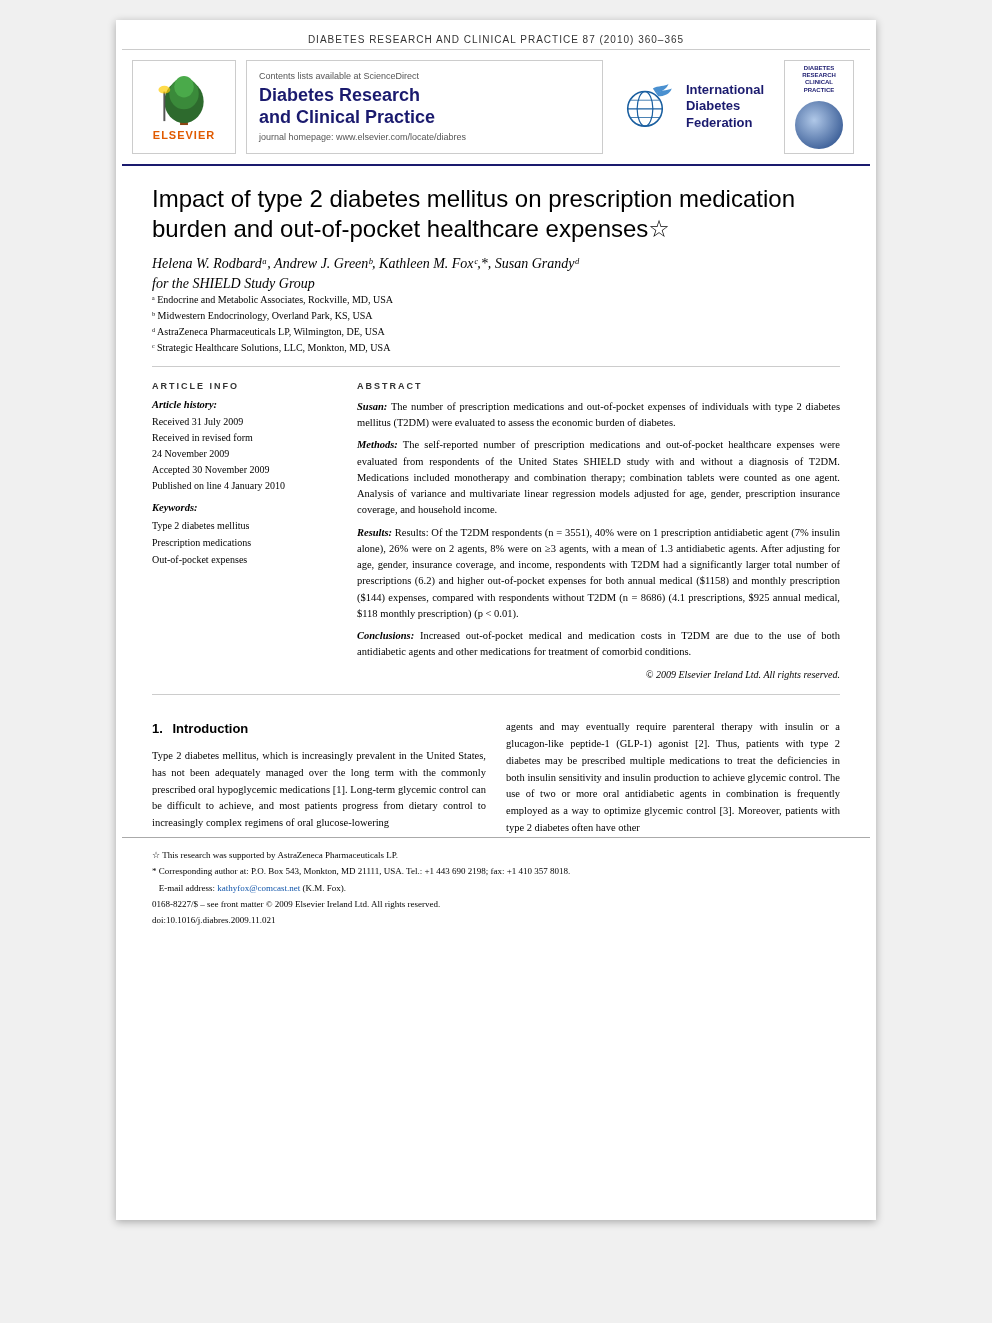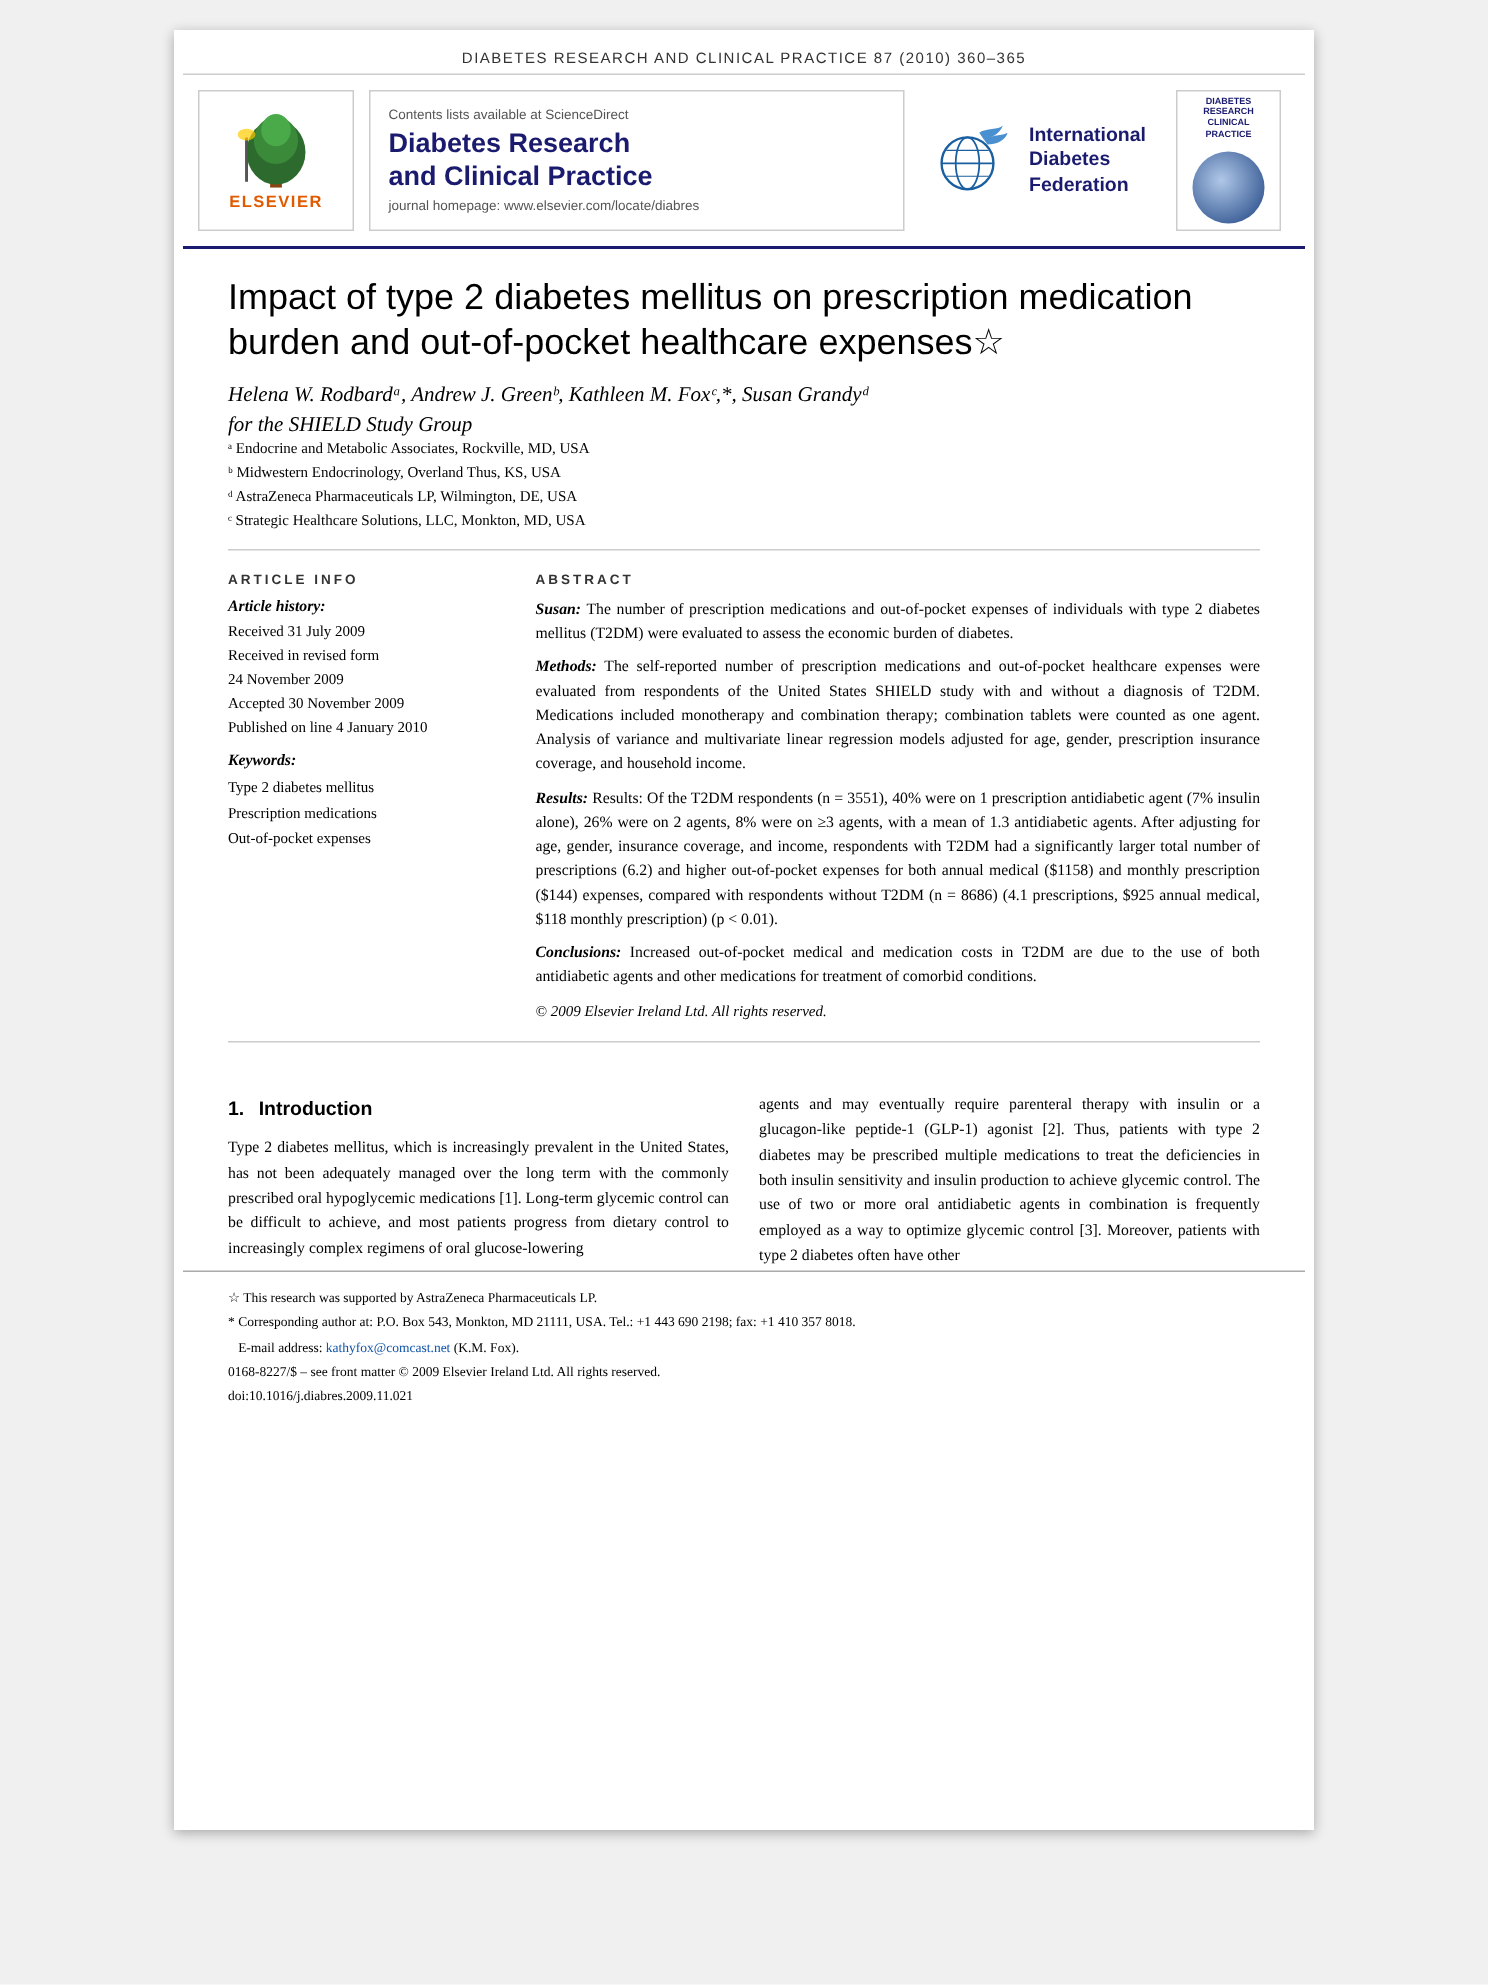--- a/index.html
+++ b/index.html
@@ -155,21 +155,21 @@
       margin-bottom: 14px;
       border-bottom: 1px solid #ccc;
       padding-bottom: 10px;
     }
     .affil-line {
       display: block;
     }
     .two-col {
       display: flex;
       gap: 20px;
-      margin-bottom: 24px;
+      margin-bottom: 14px;
       border-bottom: 1px solid #ccc;
       padding-bottom: 12px;
     }
     .article-info {
       width: 185px;
       flex-shrink: 0;
     }
     .article-info-header {
       font-family: Arial, sans-serif;
       font-size: 9px;
@@ -214,21 +214,21 @@
       text-align: justify;
     }
     .abstract-section {
       margin-bottom: 6px;
     }
     .abstract-label {
       font-style: italic;
       font-weight: bold;
     }
     .copyright-line {
-      text-align: left;
+      text-align: right;
       font-size: 10px;
       color: #000;
       font-style: italic;
       margin-top: 4px;
     }
     .body-two-col {
       display: flex;
       gap: 20px;
       padding: 0 30px;
     }
@@ -324,21 +324,21 @@
 
   <div class="main-content">
 
     <div class="article-title">Impact of type 2 diabetes mellitus on prescription medication burden and out-of-pocket healthcare expenses☆</div>
 
     <div class="authors">Helena W. Rodbardᵃ, Andrew J. Greenᵇ, Kathleen M. Foxᶜ,*, Susan Grandyᵈ</div>
     <div class="study-group">for the SHIELD Study Group</div>
 
     <div class="affiliations">
       <span class="affil-line">ᵃ Endocrine and Metabolic Associates, Rockville, MD, USA</span>
-      <span class="affil-line">ᵇ Midwestern Endocrinology, Overland Thus, KS, USA</span>
+      <span class="affil-line">ᵇ Midwestern Endocrinology, Overland Park, KS, USA</span>
       <span class="affil-line">ᵈ AstraZeneca Pharmaceuticals LP, Wilmington, DE, USA</span>
       <span class="affil-line">ᶜ Strategic Healthcare Solutions, LLC, Monkton, MD, USA</span>
     </div>
 
     <div class="two-col">
 
       <div class="article-info">
         <div class="article-info-header">ARTICLE INFO</div>
         <div class="info-section-title">Article history:</div>
         <div class="info-text">

